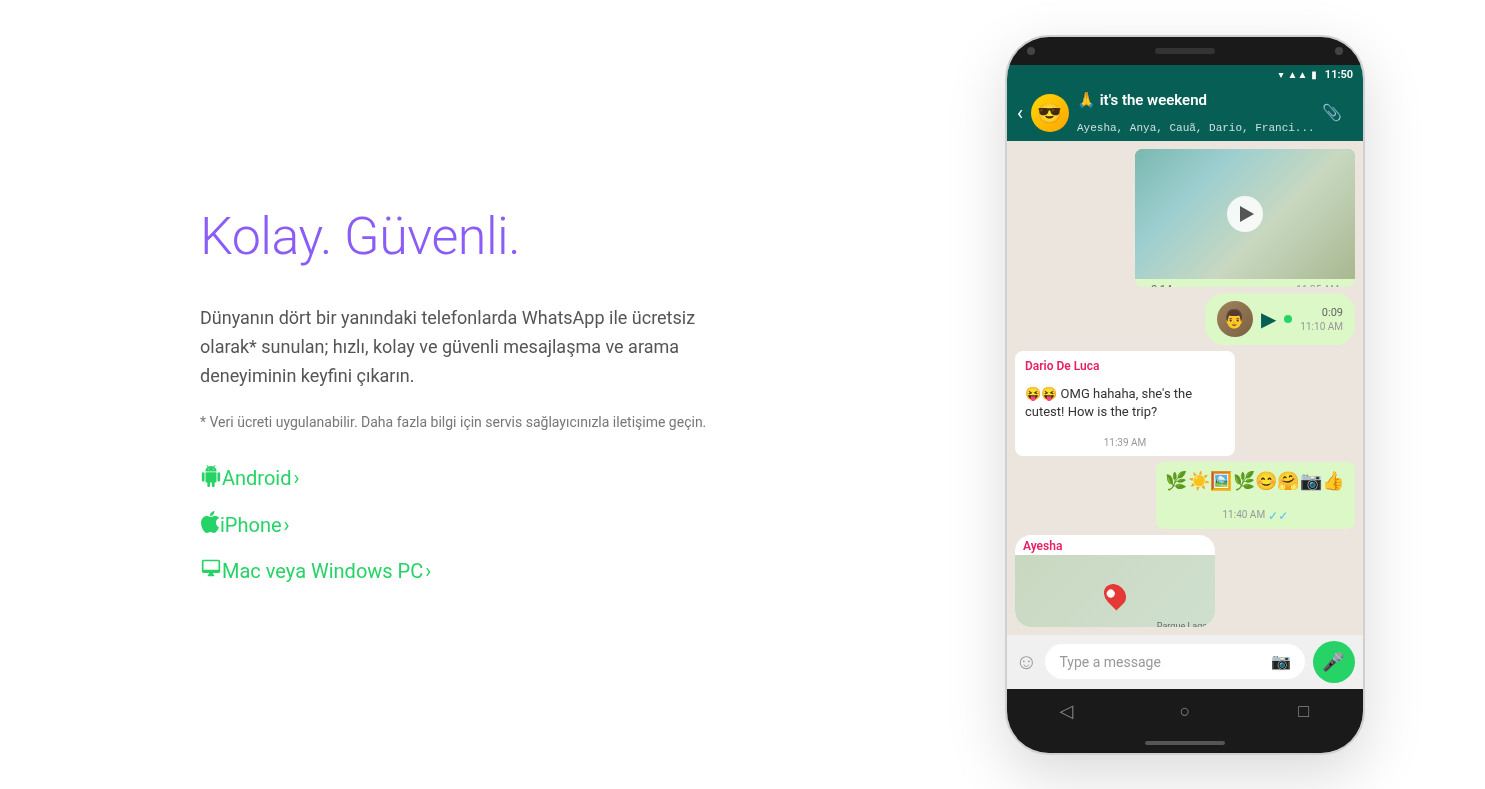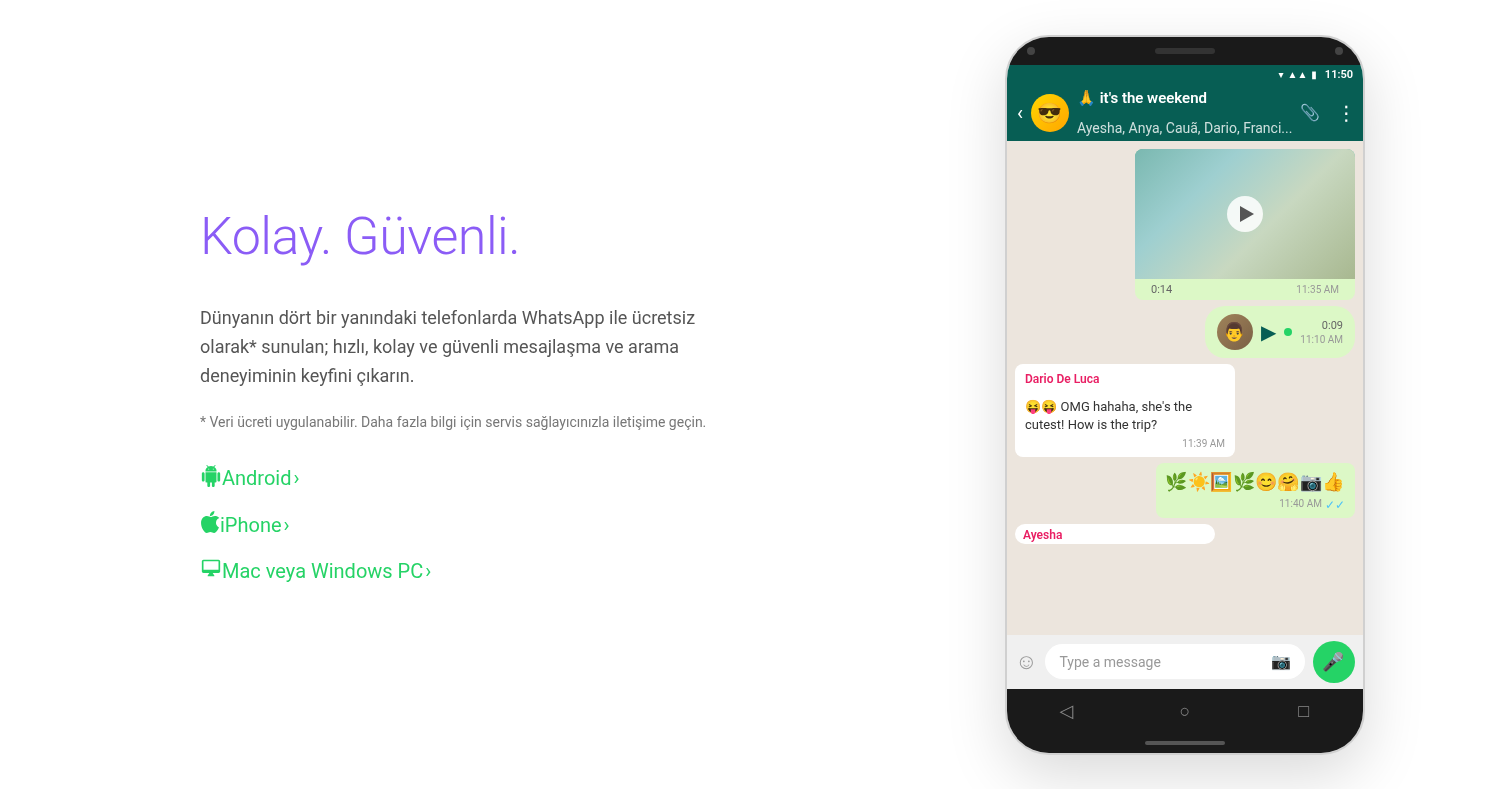--- a/index.html
+++ b/index.html
@@ -201,25 +201,26 @@
       color: white;
       font-size: 15px;
       font-weight: 600;
       display: flex;
       align-items: center;
       gap: 4px;
     }
 
     .header-subtitle {
       color: rgba(255,255,255,0.8);
-      font-size: 14px;
+      font-size: 11px;
       margin-top: 13px;
       white-space: nowrap;
       overflow: hidden;
       text-overflow: ellipsis;
+      font-family: Liberation Mono, monospace;
     }
 
     .header-actions {
       display: flex;
       align-items: center;
       gap: 16px;
       color: white;
       font-size: 18px;
     }
 
@@ -386,22 +387,22 @@
     }
 
     .message-text {
       font-size: 13px;
       color: #333;
       line-height: 1.4;
     }
 
     .message-time-row {
       display: flex;
-      justify-content: flex-end;
-      margin-top: 4px;
+      justify-content: center;
+      margin-top: 16px;
     }
 
     .msg-time {
       font-size: 10px;
       color: #999;
     }
 
     
     .emoji-message {
       align-self: flex-end;
@@ -672,20 +673,24 @@
           <div class="emoji-message">
             <div class="emoji-row">🌿☀️🖼️🌿😊🤗📷👍</div>
             <div class="message-time-row">
               <span class="msg-time">11:40 AM</span>
               <span class="tick" style="margin-left:3px;">✓✓</span>
             </div>
           </div>
 
           <div class="location-message">
             <div class="location-sender">Ayesha</div>
+            <div class="location-map">
+              <div class="location-pin"></div>
+              <span class="location-label">Parque Lage</span>
+            </div>
           </div>
 
         </div>
 
         <div class="input-area">
           <span class="emoji-btn">☺</span>
           <div class="message-input">
             <span style="color:#999; font-size:14px;">Type a message</span>
             <span style="color:#999; font-size:16px;">📷</span>
           </div>

